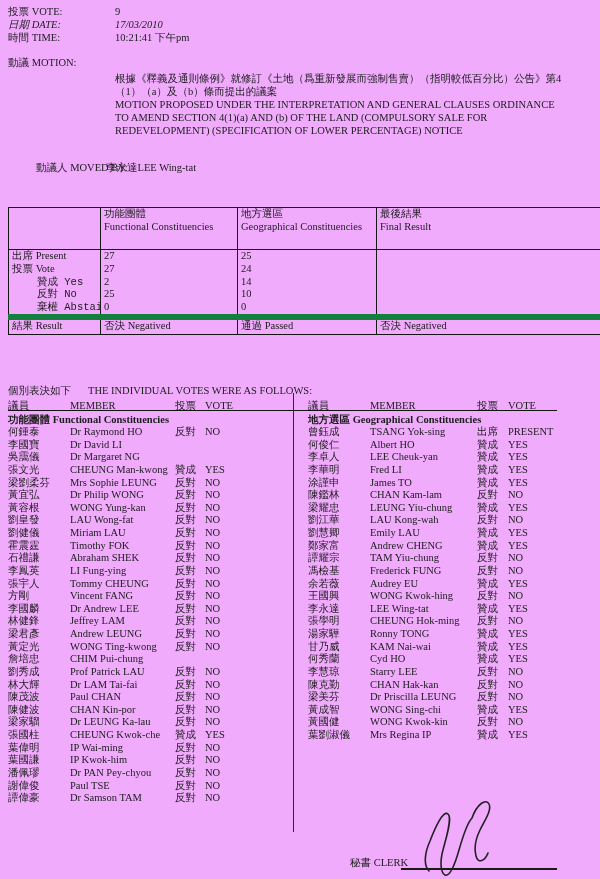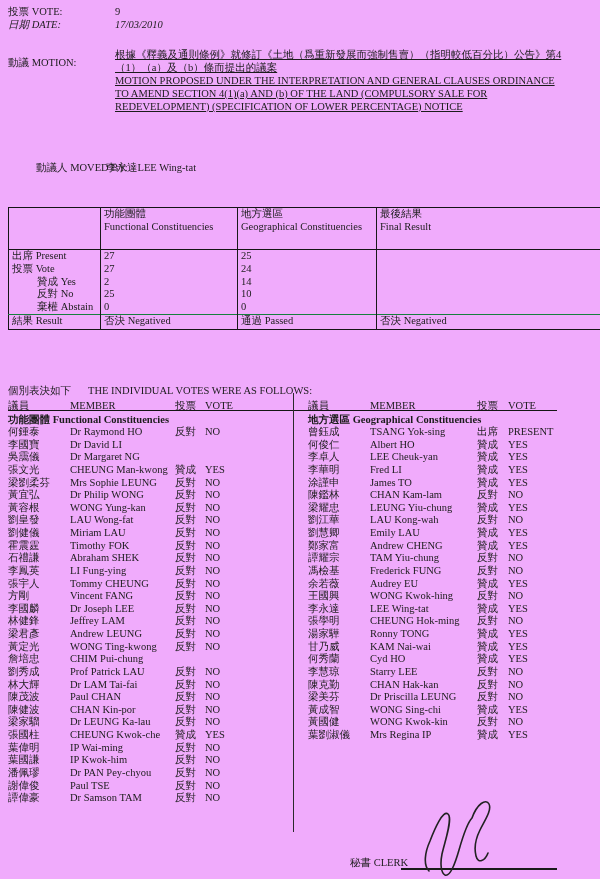--- a/index.html
+++ b/index.html
@@ -28,22 +28,22 @@
     overflow:hidden;white-space:nowrap;
   }
   table.summary th{height:41px;}
   table.summary td{height:12.8px;}
   table.summary .c0{width:92px;}
   table.summary .c1{width:137px;}
   table.summary .c2{width:139px;}
   table.summary .c3{width:241px;}
   table.summary th + th, table.summary td + td{border-left:1px solid #1a1a1a;}
   table.summary thead th{border-bottom:1.8px solid #141414;}
-  table.summary tr.result-row td{border-top:1px solid #15803d;height:14.5px;}
-  table.summary td.indent{padding-left:28px;}
+  table.summary tr.result-row td{border-top:6px solid #15803d;height:14.5px;}
+  table.summary td.indent{padding-left:28px;font-family:Liberation Mono, monospace;}
   .th2line span{display:block;}
 
   
   .sec-hdr{font-weight:bold;}
   .vhead,.vrow{position:relative;}
   .vrow{height:12.63px;}
   .vhead span,.vrow span{position:absolute;top:0;white-space:nowrap;}
   .name-zh{left:0;}
   .name-en{left:62px;}
   .vote-zh{left:167px;}
@@ -61,23 +61,26 @@
 <body>
 
 <div class="page">
 
   <div class="abs" style="left:8px;top:5px;">
     <span class="info-label">投票 VOTE:</span><span>9</span>
   </div>
   <div class="abs" style="left:8px;top:18px;font-style:italic;">
     <span class="info-label">日期 DATE:</span><span>17/03/2010</span>
   </div>
+  <div class="abs" style="left:8px;top:31px;">
+    <span class="info-label">時間 TIME:</span><span>10:21:41 下午pm</span>
+  </div>
 
   <div class="abs nowrap" style="left:8px;top:56px;">動議 MOTION:</div>
-  <div class="abs motion-box" style="left:115px;top:48px;text-decoration:underline;">
+  <div class="abs motion-box" style="left:115px;top:72px;">
     <div>根據《釋義及通則條例》就修訂《土地（爲重新發展而強制售賣）（指明較低百分比）公告》第4（1）（a）及（b）條而提出的議案</div>
     <div>MOTION PROPOSED UNDER THE INTERPRETATION AND GENERAL CLAUSES ORDINANCE TO AMEND SECTION 4(1)(a) AND (b) OF THE LAND (COMPULSORY SALE FOR REDEVELOPMENT) (SPECIFICATION OF LOWER PERCENTAGE) NOTICE</div>
   </div>
 
   <div class="abs nowrap" style="left:8px;top:161px;padding-left:28px;">動議人 MOVED BY:</div>
   <div class="abs nowrap" style="left:106px;top:161px;font-family:Liberation Serif, serif;">李永達LEE Wing-tat</div>
 
   <table class="summary abs" style="left:8px;top:207px;">
     <colgroup>
         <col class="c0">
@@ -251,21 +254,21 @@
         <span class="vote-en">NO</span>
       </div>
       <div class="vrow">
         <span class="name-zh">方剛</span>
         <span class="name-en">Vincent FANG</span>
         <span class="vote-zh">反對</span>
         <span class="vote-en">NO</span>
       </div>
       <div class="vrow">
         <span class="name-zh">李國麟</span>
-        <span class="name-en">Dr Joseph LEE</span>
+        <span class="name-en">Dr Andrew LEE</span>
         <span class="vote-zh">反對</span>
         <span class="vote-en">NO</span>
       </div>
       <div class="vrow">
         <span class="name-zh">林健鋒</span>
         <span class="name-en">Jeffrey LAM</span>
         <span class="vote-zh">反對</span>
         <span class="vote-en">NO</span>
       </div>
       <div class="vrow">

